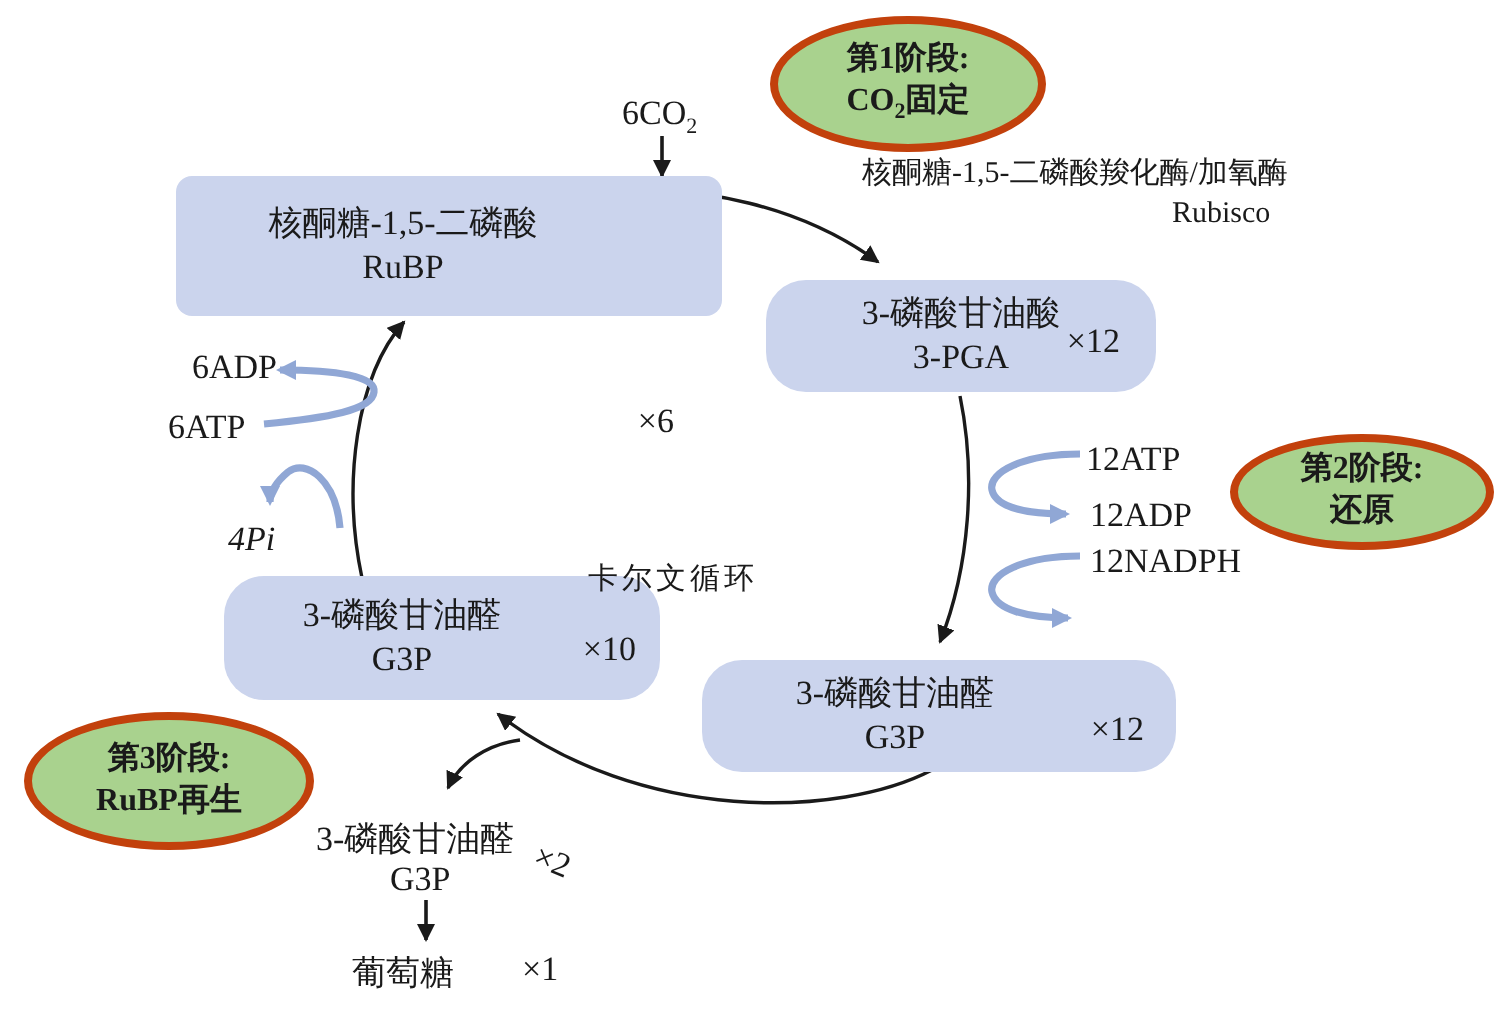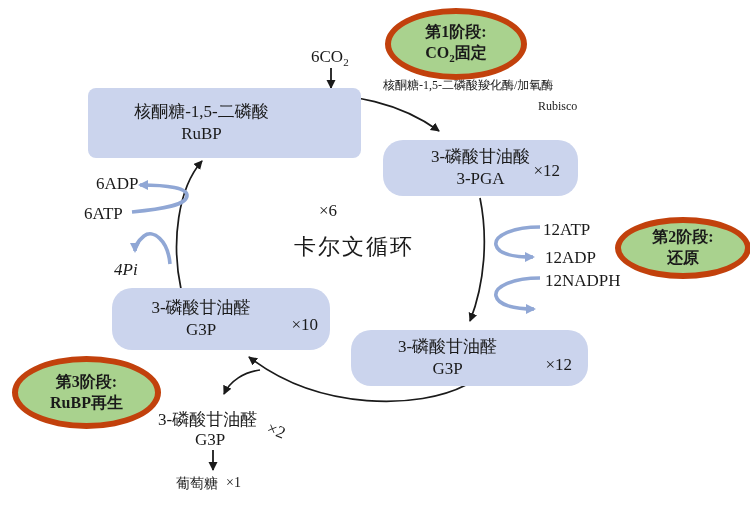--- a/index.html
+++ b/index.html
@@ -9,30 +9,30 @@
     color:#1a1a1a;overflow:hidden;
   }
   svg.wires{position:absolute;left:0;top:0;width:750px;height:505px;pointer-events:none;}
   .node{
     position:absolute;background:#cbd4ed;border-radius:20px;
     display:flex;flex-direction:column;align-items:center;justify-content:center;
     font-size:17px;line-height:1.32;text-align:center;
   }
   .node .mult{position:absolute;font-size:17px;}
   .stage{
-    position:absolute;background:#a9d28e;border:6px solid #c2410c;border-radius:50%;
+    position:absolute;background:#a9d28e;border:4px solid #c2410c;border-radius:50%;
     display:flex;flex-direction:column;align-items:center;justify-content:center;
     font-size:16px;font-weight:bold;line-height:1.3;text-align:center;
   }
   .lbl{position:absolute;font-size:17px;white-space:nowrap;}
-  .lbl.small{font-size:12px;}
-  .center-title{position:absolute;font-size:22px;letter-spacing:2px;}
+  .lbl.small{font-size:15px;margin-left:48px;}
+  .center-title{position:absolute;font-size:15px;letter-spacing:2px;margin-top:48px;}
   sub,sup{font-size:11px;}
   .g3p2-mult{transform:rotate(22deg);}
-  .glucose-row{position:absolute;display:flex;gap:8px;font-size:14px;justify-content:flex-end;}
+  .glucose-row{position:absolute;display:flex;gap:34px;font-size:17px;justify-content:flex-end;}
 </style>
 </head>
 <body>
 
 <div class="canvas">
 
   <svg class="wires" viewBox="0 0 750 505">
     <defs>
       <marker id="ab" markerUnits="userSpaceOnUse" markerWidth="11" markerHeight="11" refX="8" refY="4.5" orient="auto">
         <path d="M0,0 L9,4.5 L0,9 z" fill="#1a1a1a"></path>

